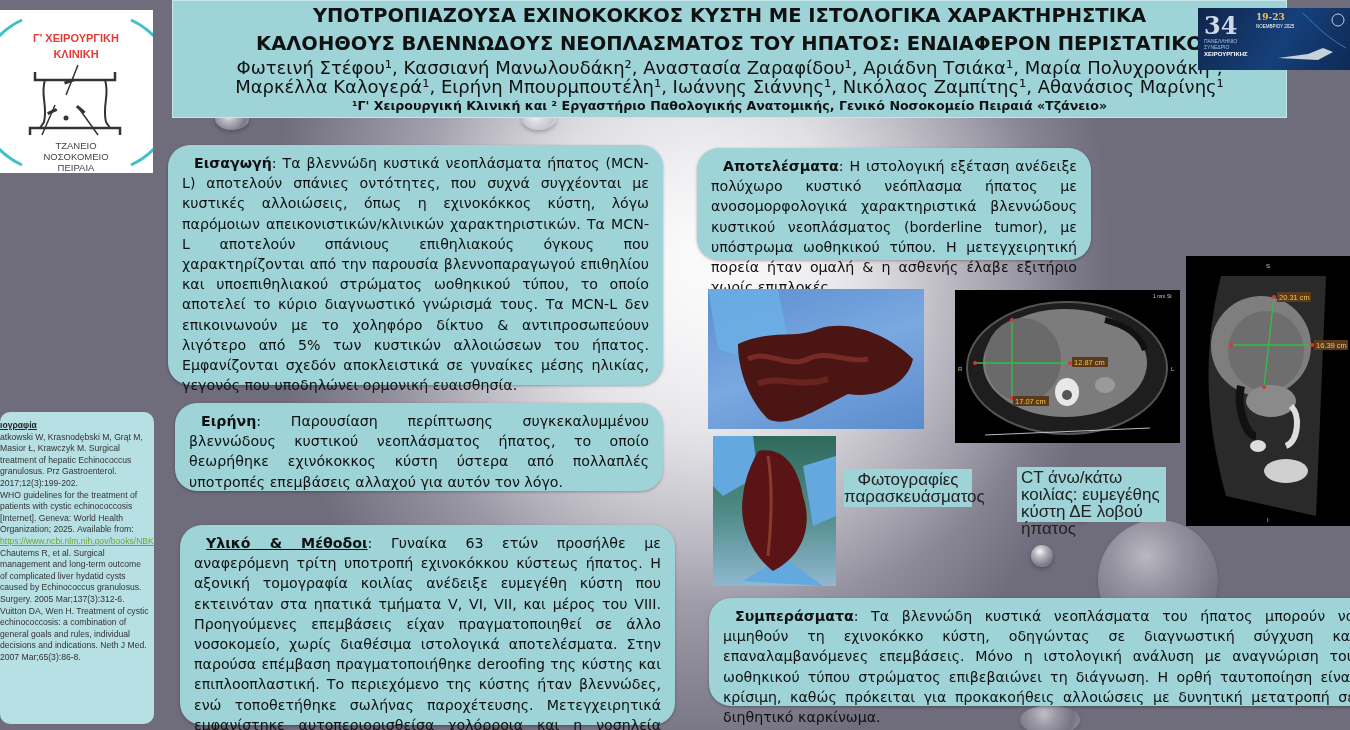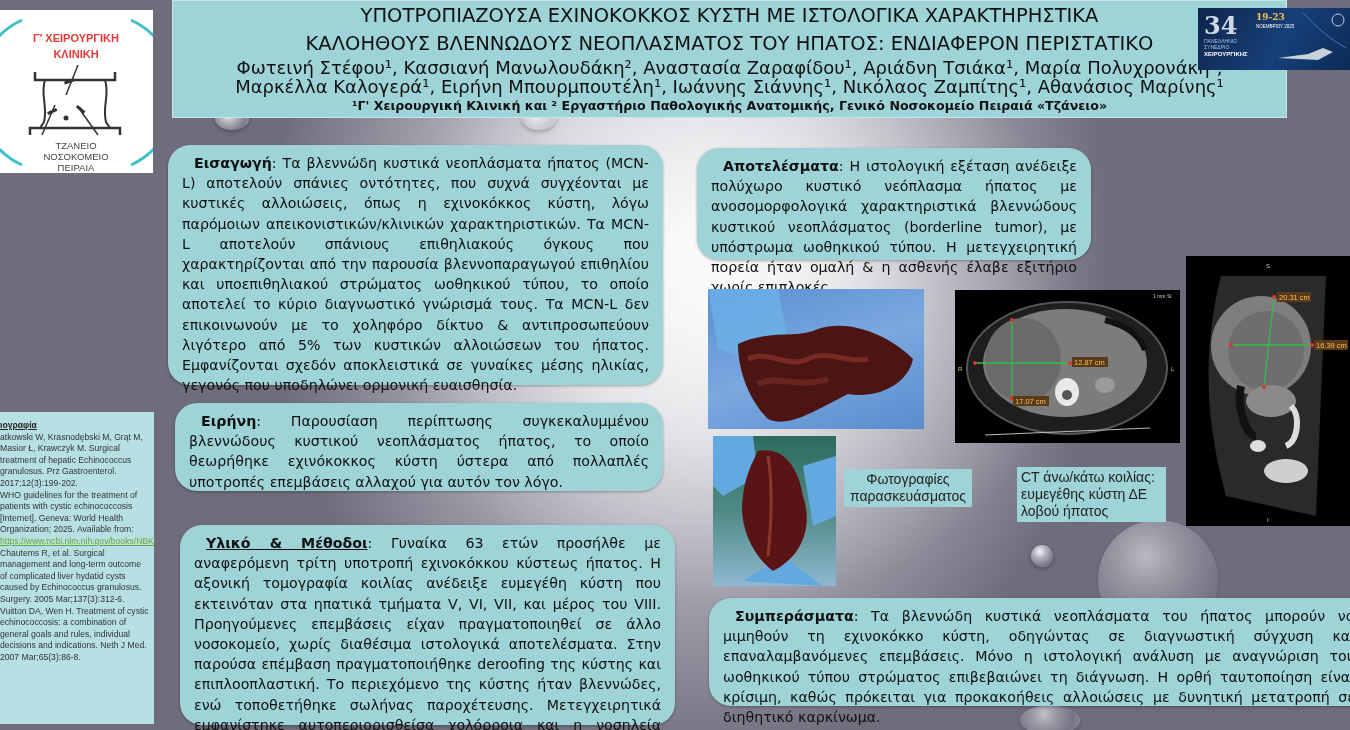--- a/index.html
+++ b/index.html
@@ -32,47 +32,48 @@
     line-height: 20.2px;
     text-align: justify;
   }
   .panel b { font-weight: bold; margin-left: 12px; }
   .header {
     position: absolute; left: 172px; top: 0; width: 1115px; height: 118px;
     background: #9ed3d8;
     border: 1px solid #c6e7ea;
     text-align: center;
   }
-  .title-line { font-weight: normal; font-size: 19.5px; line-height: 24px; color: #111; }
+  .title-line { font-weight: bold; font-size: 19.5px; line-height: 24px; color: #111; }
   .authors { font-size: 18px; line-height: 19px; color: #111; }
   .affil { font-size: 12.6px; line-height: 19px; font-weight: bold; }
   .logo-box {
     position: absolute; left: 0; top: 10px; width: 153px; height: 163px;
     background: #ffffff;
   }
   .conf-logo {
     position: absolute; left: 1198px; top: 8px; width: 152px; height: 62px;
     background: linear-gradient(120deg, #10254a 0%, #16407a 55%, #0d2a55 100%);
     overflow: hidden;
   }
   .refs {
     position: absolute; left: 0; top: 412px; width: 154px; height: 312px;
     background: #b7e0e4;
     font-family: "Liberation Sans", sans-serif;
     font-size: 8.6px; line-height: 11.6px; color: #333;
     padding: 8px 4px 0 0;
     overflow: hidden;
+    border-radius: 10px;
   }
   .refs .rt { font-weight: bold; text-decoration: underline; color: #222; }
   .refs .link { color: #6aa832; text-decoration: underline; }
   .photo { position: absolute; overflow: hidden; }
   .caption {
     position: absolute; background: #9ed3d8;
     font-family: "Liberation Sans", sans-serif;
-    font-size: 14px; line-height: 17px; color: #222;
+    font-size: 17px; line-height: 17px; color: #222;
   }
 </style>
 </head>
 <body>
 
 <div class="bg-glow"></div>
 
 <div class="bubble" style="left:215px;top:108px;width:34px;height:22px;"></div>
 <div class="bubble" style="left:522px;top:108px;width:34px;height:22px;"></div>
 <div class="bubble" style="left:1031px;top:545px;width:22px;height:22px;"></div>

